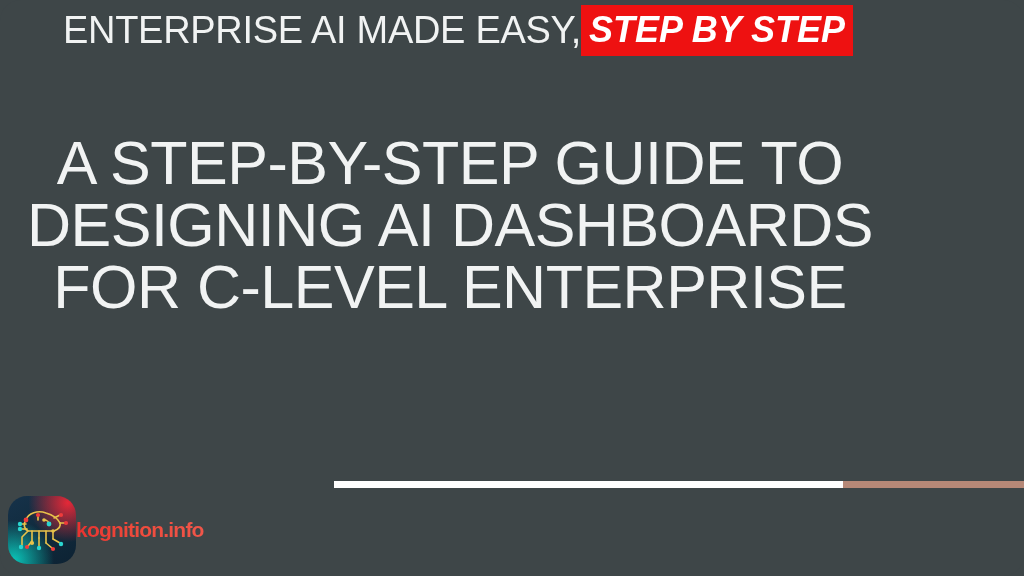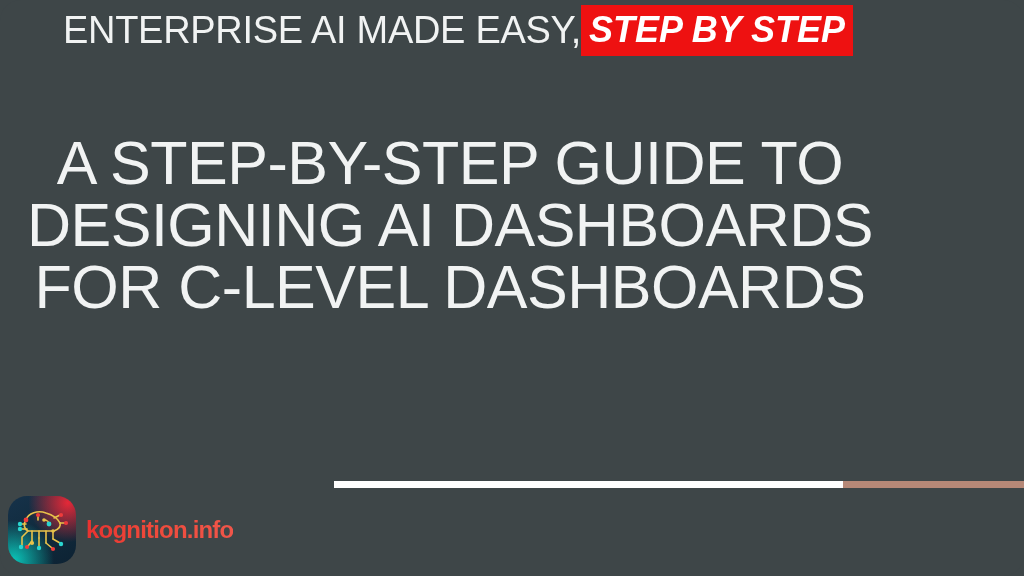--- a/index.html
+++ b/index.html
@@ -121,22 +121,21 @@
     flex: none;
   }
   .logo-mark svg {
     position: absolute;
     left: 0;
     top: 0;
     width: 68px;
     height: 68px;
   }
   .logo-word {
-    margin-left: 10px;
-    font-size: 24px;
+    font-size: 21px;
     font-weight: 700;
     letter-spacing: -0.8px;
     background: linear-gradient(100deg, #e8312f 0%, #ef4a3b 45%, #f0564a 100%);
     -webkit-background-clip: text;
     background-clip: text;
     color: #e8403a;
     -webkit-text-fill-color: transparent;
     white-space: nowrap;
   }
 
@@ -158,21 +157,21 @@
 <div class="slide">
 
   <div class="kicker">
     <span class="kicker-plain">ENTERPRISE AI MADE EASY,</span>
     <span class="kicker-highlight">STEP BY STEP</span>
   </div>
 
   <div class="title-block">
     <div class="title-line">A STEP-BY-STEP GUIDE TO</div>
     <div class="title-line">DESIGNING AI DASHBOARDS</div>
-    <div class="title-line">FOR C-LEVEL DASHBOARDS</div>
+    <div class="title-line">FOR C-LEVEL ENTERPRISE</div>
   </div>
 
 
   <div class="divider">
     <div class="divider-white"></div>
     <div class="divider-tan"></div>
   </div>
 
   <div class="logo">
     <div class="logo-mark">

